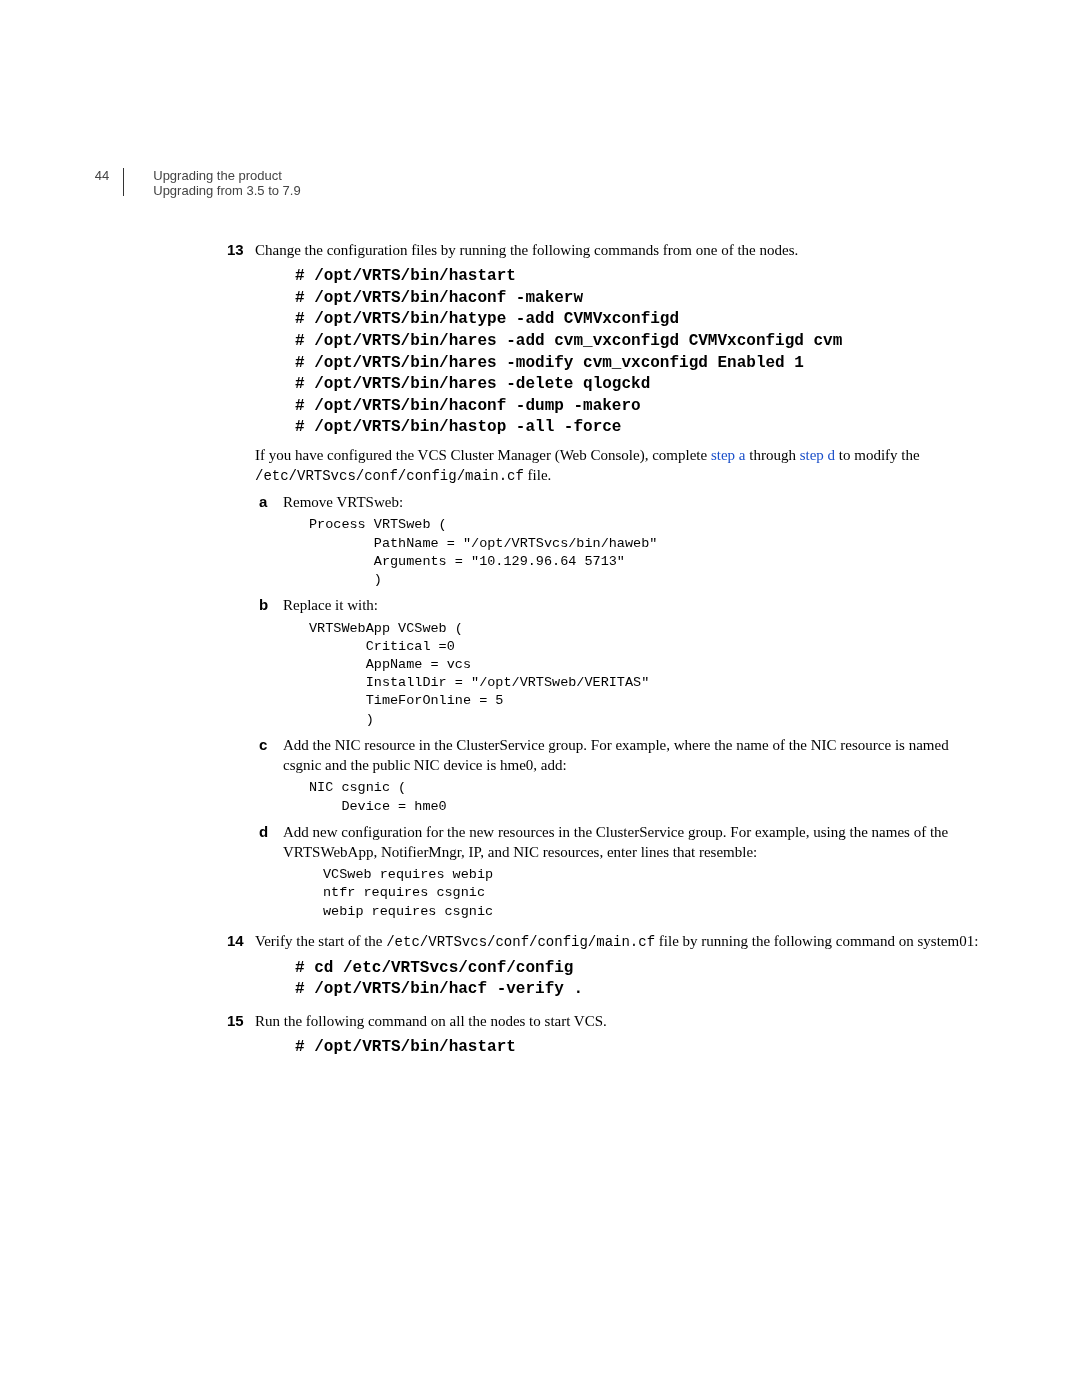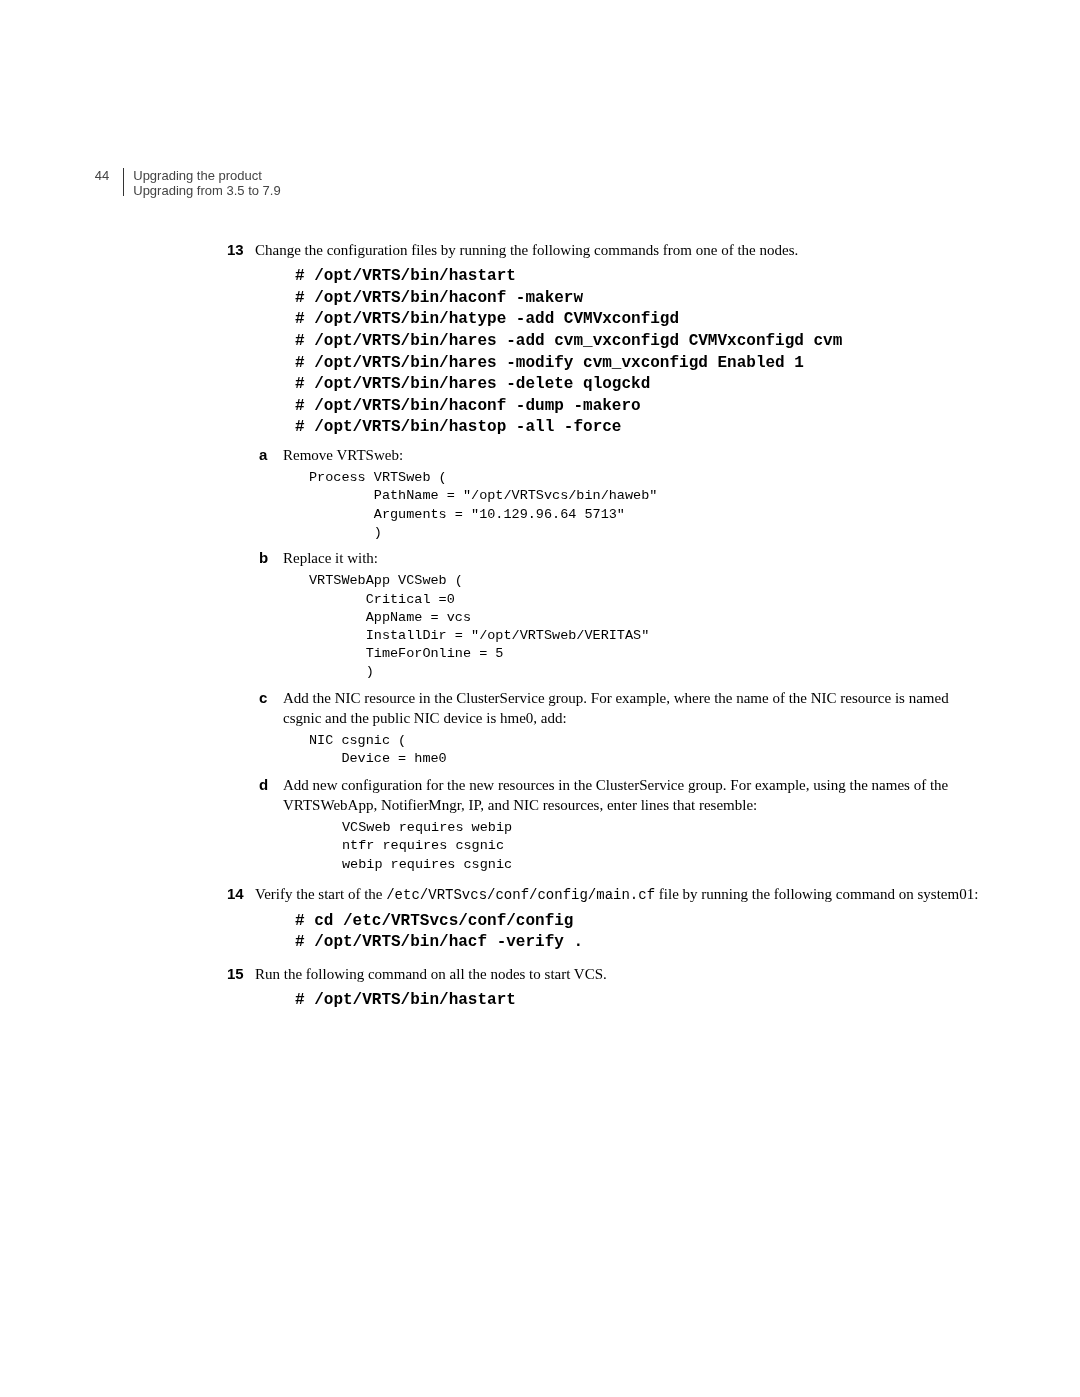--- a/index.html
+++ b/index.html
@@ -35,20 +35,21 @@
     border-left: 1px solid #333;
     height: 28px;
     vertical-align: top;
     margin: 0 6px 0 5px;
     position: relative;
     top: 0;
   }
   .header .header-lines {
     display: inline-block;
     vertical-align: top;
+    margin-left: 20px;
   }
   .header .line1 { }
   .header .line2 { }
   .content {
     margin-left: 165px;
     margin-top: 72px;
     font-size: 15px;
     line-height: 1.35;
   }
   .step {
@@ -116,20 +117,24 @@
       <div class="step-body">Change the configuration files by running the following commands from one of the nodes.</div>
       <div class="code-block bold"><span class="bold"># /opt/VRTS/bin/hastart
 # /opt/VRTS/bin/haconf -makerw
 # /opt/VRTS/bin/hatype -add CVMVxconfigd
 # /opt/VRTS/bin/hares -add cvm_vxconfigd CVMVxconfigd cvm
 # /opt/VRTS/bin/hares -modify cvm_vxconfigd Enabled 1
 # /opt/VRTS/bin/hares -delete qlogckd
 # /opt/VRTS/bin/haconf -dump -makero
 # /opt/VRTS/bin/hastop -all -force</span></div>
 
+      <div class="step-body">
+        <span>If you have configured the VCS Cluster Manager (Web Console), complete </span><span class="link">step a</span><span> through </span><span class="link">step d</span><span> to modify the </span><br>
+        <span class="inline-code">/etc/VRTSvcs/conf/config/main.cf</span><span> file.</span>
+      </div>
 
       <div class="substep">
         <span class="substep-label">a</span>
         <div>Remove VRTSweb:</div>
         <div class="sub-code">Process VRTSweb (
         PathName = "/opt/VRTSvcs/bin/haweb"
         Arguments = "10.129.96.64 5713"
         )</div>
       </div>
 
@@ -147,21 +152,21 @@
       <div class="substep">
         <span class="substep-label">c</span>
         <div>Add the NIC resource in the ClusterService group. For example, where the name of the NIC resource is named csgnic and the public NIC device is hme0, add:</div>
         <div class="sub-code">NIC csgnic (
     Device = hme0</div>
       </div>
 
       <div class="substep">
         <span class="substep-label">d</span>
         <div>Add new configuration for the new resources in the ClusterService group. For example, using the names of the VRTSWebApp, NotifierMngr, IP, and NIC resources, enter lines that resemble:</div>
-        <div class="sub-code" style="margin-left:59px;">VCSweb requires webip
+        <div class="sub-code" style="margin-left:40px;">VCSweb requires webip
 ntfr requires csgnic
 webip requires csgnic</div>
       </div>
     </div>
 
     <div class="step">
       <span class="step-num">14</span>
       <div class="step-body">
         <span>Verify the start of the </span><span class="inline-code">/etc/VRTSvcs/conf/config/main.cf</span><span> file by running the following command on system01:</span>
       </div>

